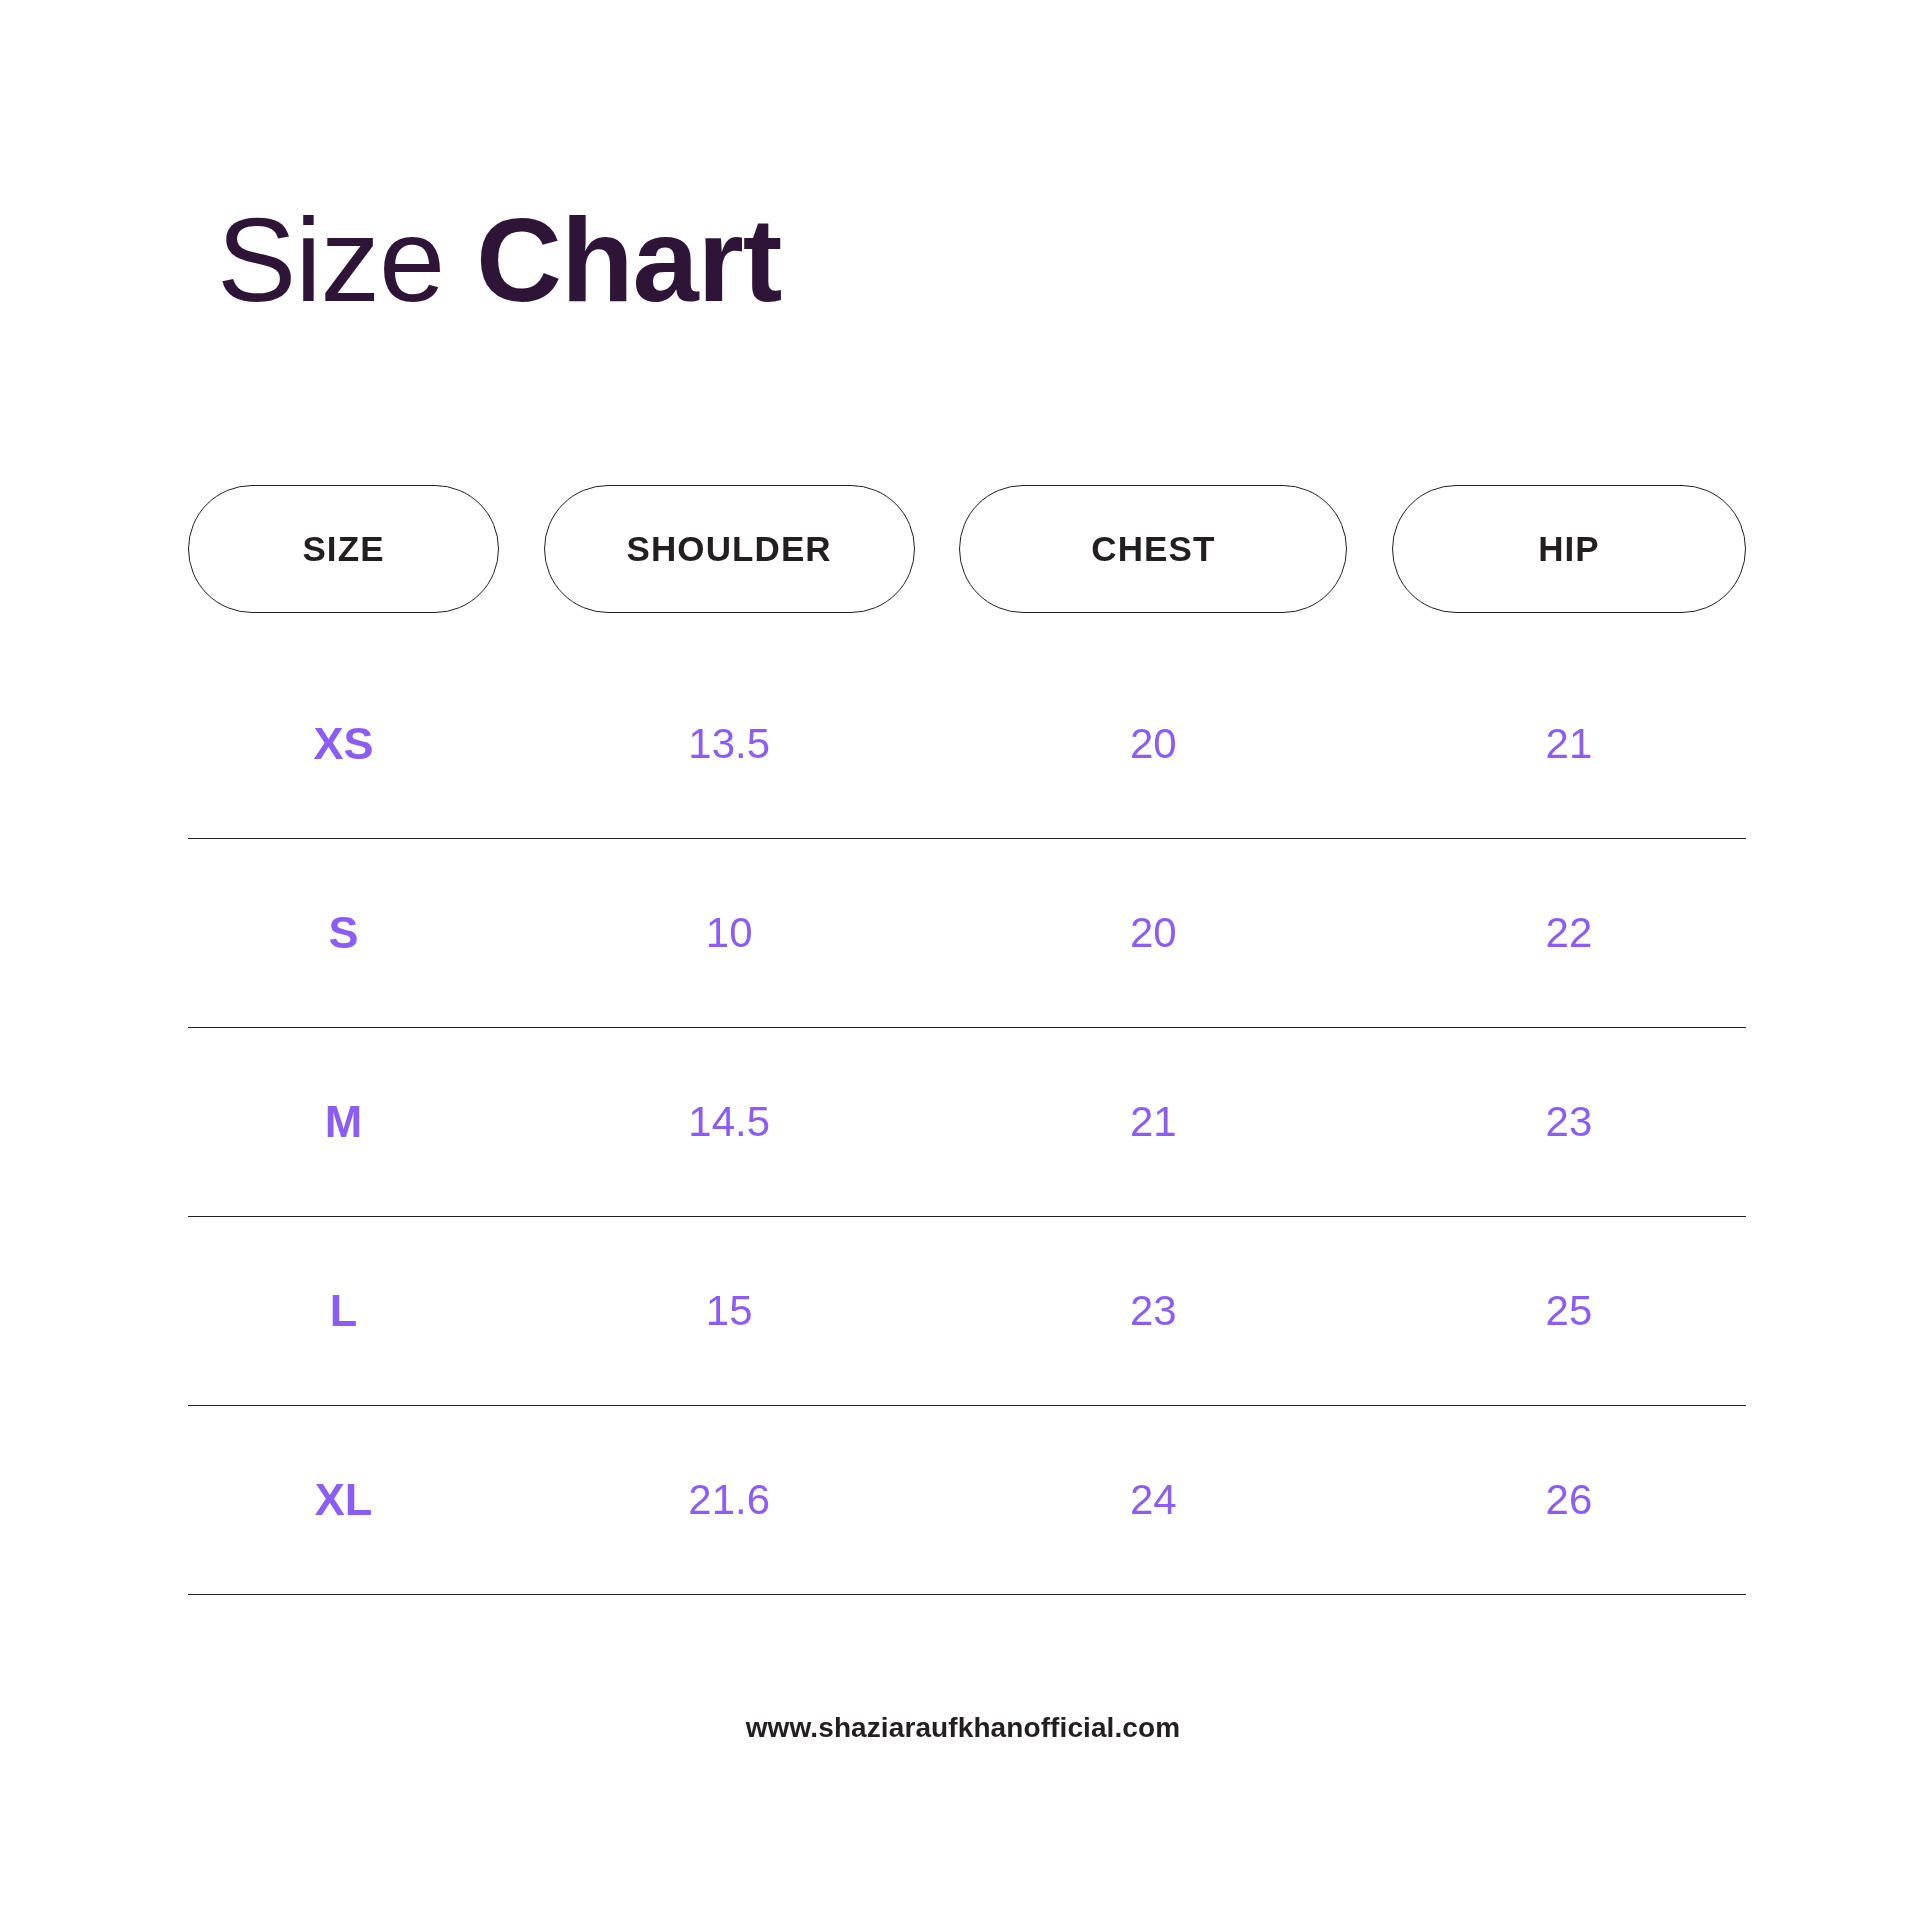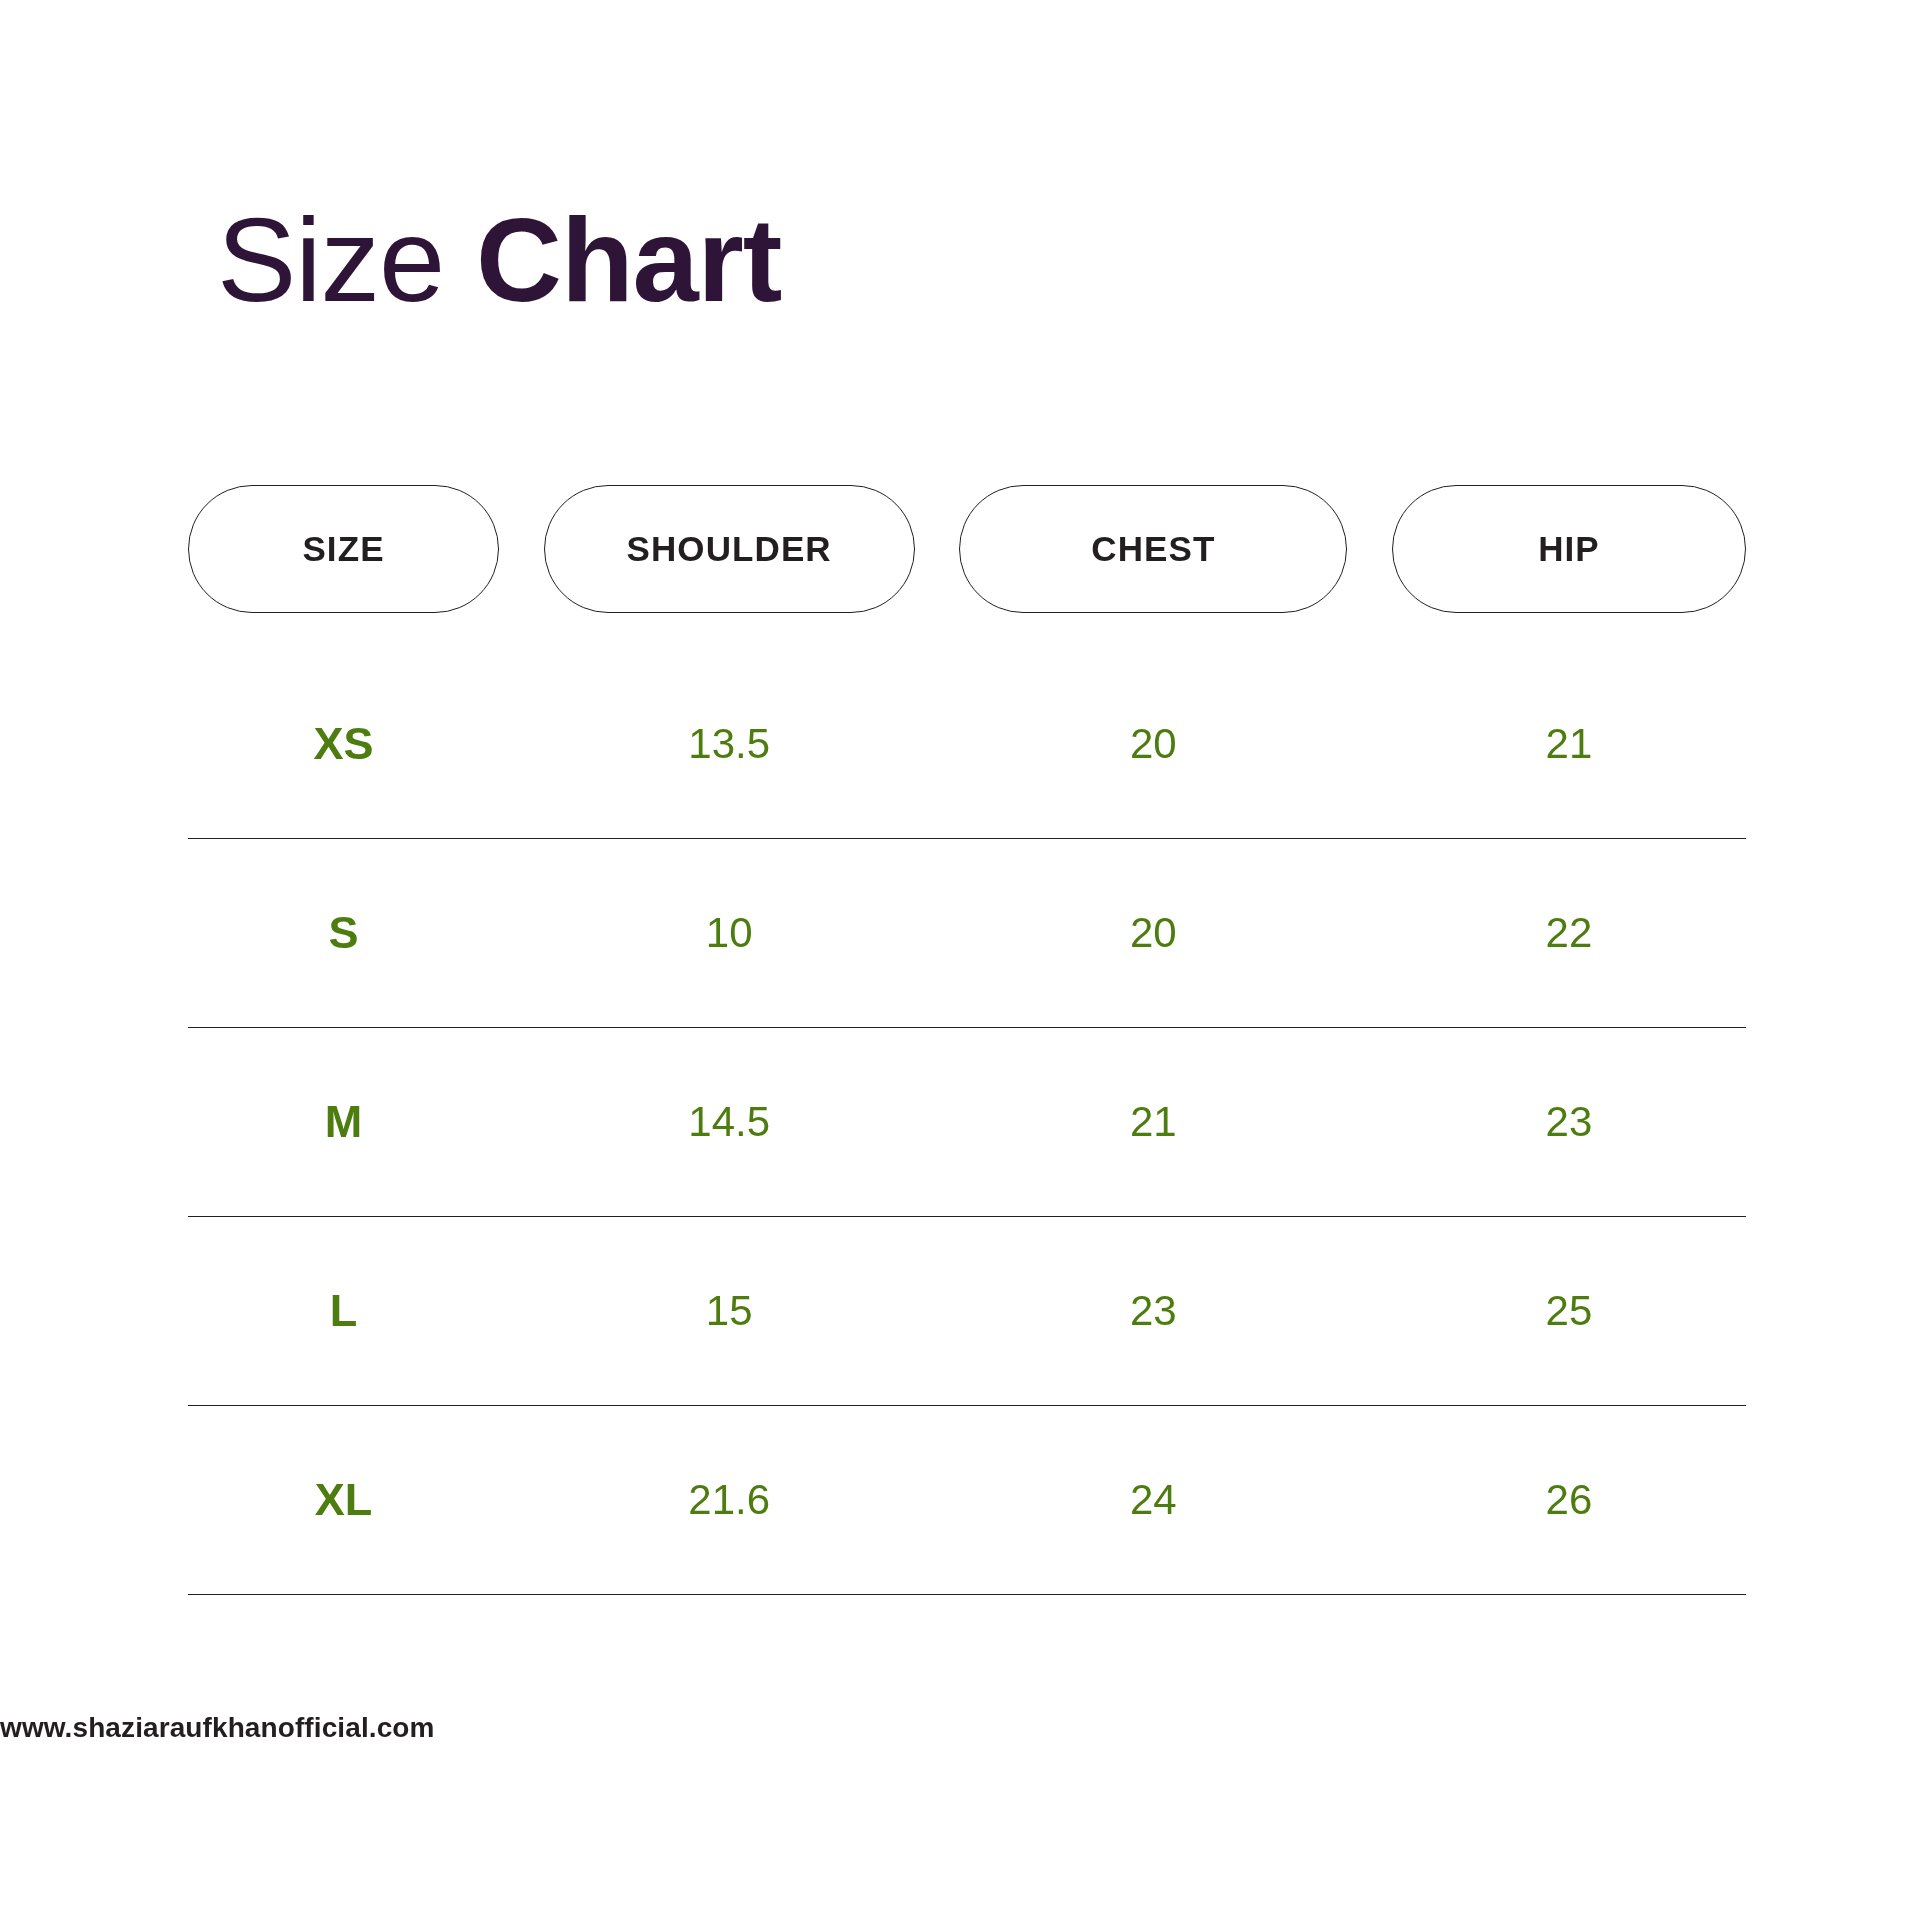--- a/index.html
+++ b/index.html
@@ -89,34 +89,35 @@
   }
   .cell {
     display: flex;
     align-items: center;
     justify-content: center;
     height: 100%;
     box-sizing: border-box;
   }
   .cell span {
     font-size: 42px;
-    color: #4d7c0f;
+    color: #8b5cf6;
     font-weight: 400;
   }
   .cell.size span {
     font-weight: 700;
     font-size: 45px;
   }
 
   
   .footer {
     position: absolute;
     left: 0;
     top: 1712px;
     width: 1926px;
+    text-align: center;
   }
   .footer span {
     font-size: 28px;
     font-weight: 700;
     color: #231f20;
     letter-spacing: 0.1px;
   }
 </style>
 </head>
 <body>

